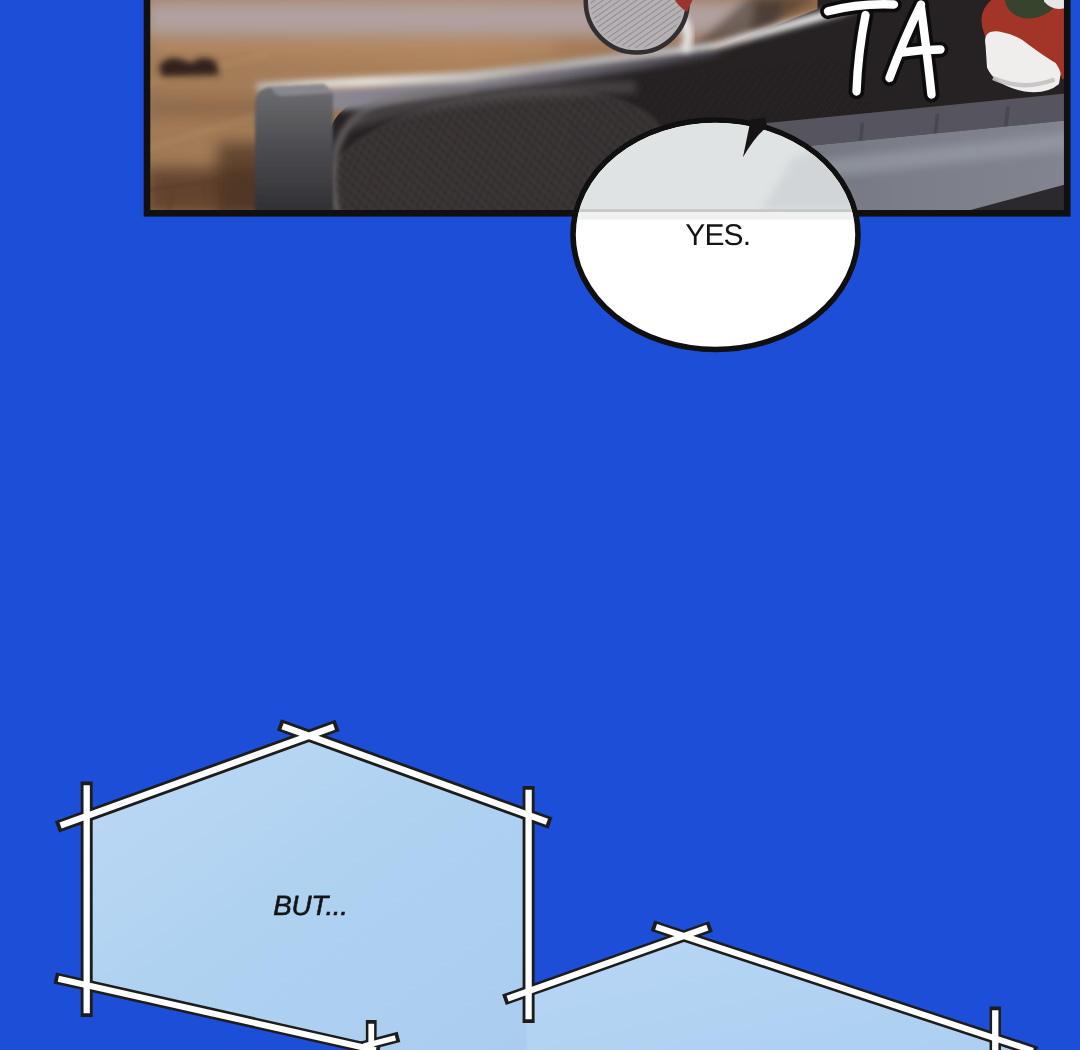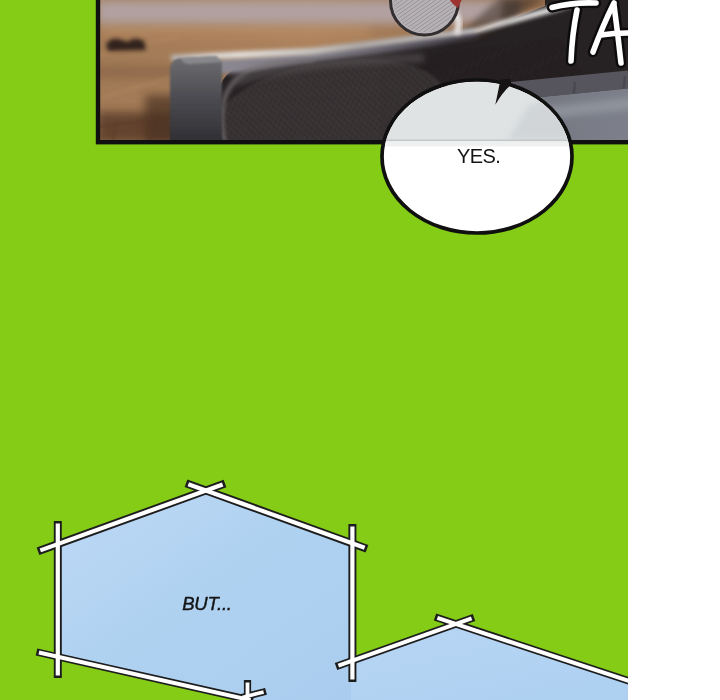--- a/index.html
+++ b/index.html
@@ -1,16 +1,16 @@
 <!DOCTYPE html>
 <html><head>
 <meta charset="utf-8">
 <style>
   html,body{margin:0;padding:0;background:#ffffff;}
-  #page{position:relative;width:628px;height:700px;background:#84cc16;overflow:hidden;
+  #page{position:relative;width:720px;height:700px;background:#1d4ed8;overflow:hidden;
         font-family:"Liberation Sans", sans-serif;}
 </style>
 </head>
 <body>
 <div id="page">
 <svg width="720" height="700" viewBox="0 0 720 700" xmlns="http://www.w3.org/2000/svg">
 <defs>
   <clipPath id="panelClip">
           <rect x="97.8" y="0" width="613.7" height="142.2"></rect>
         </clipPath>

